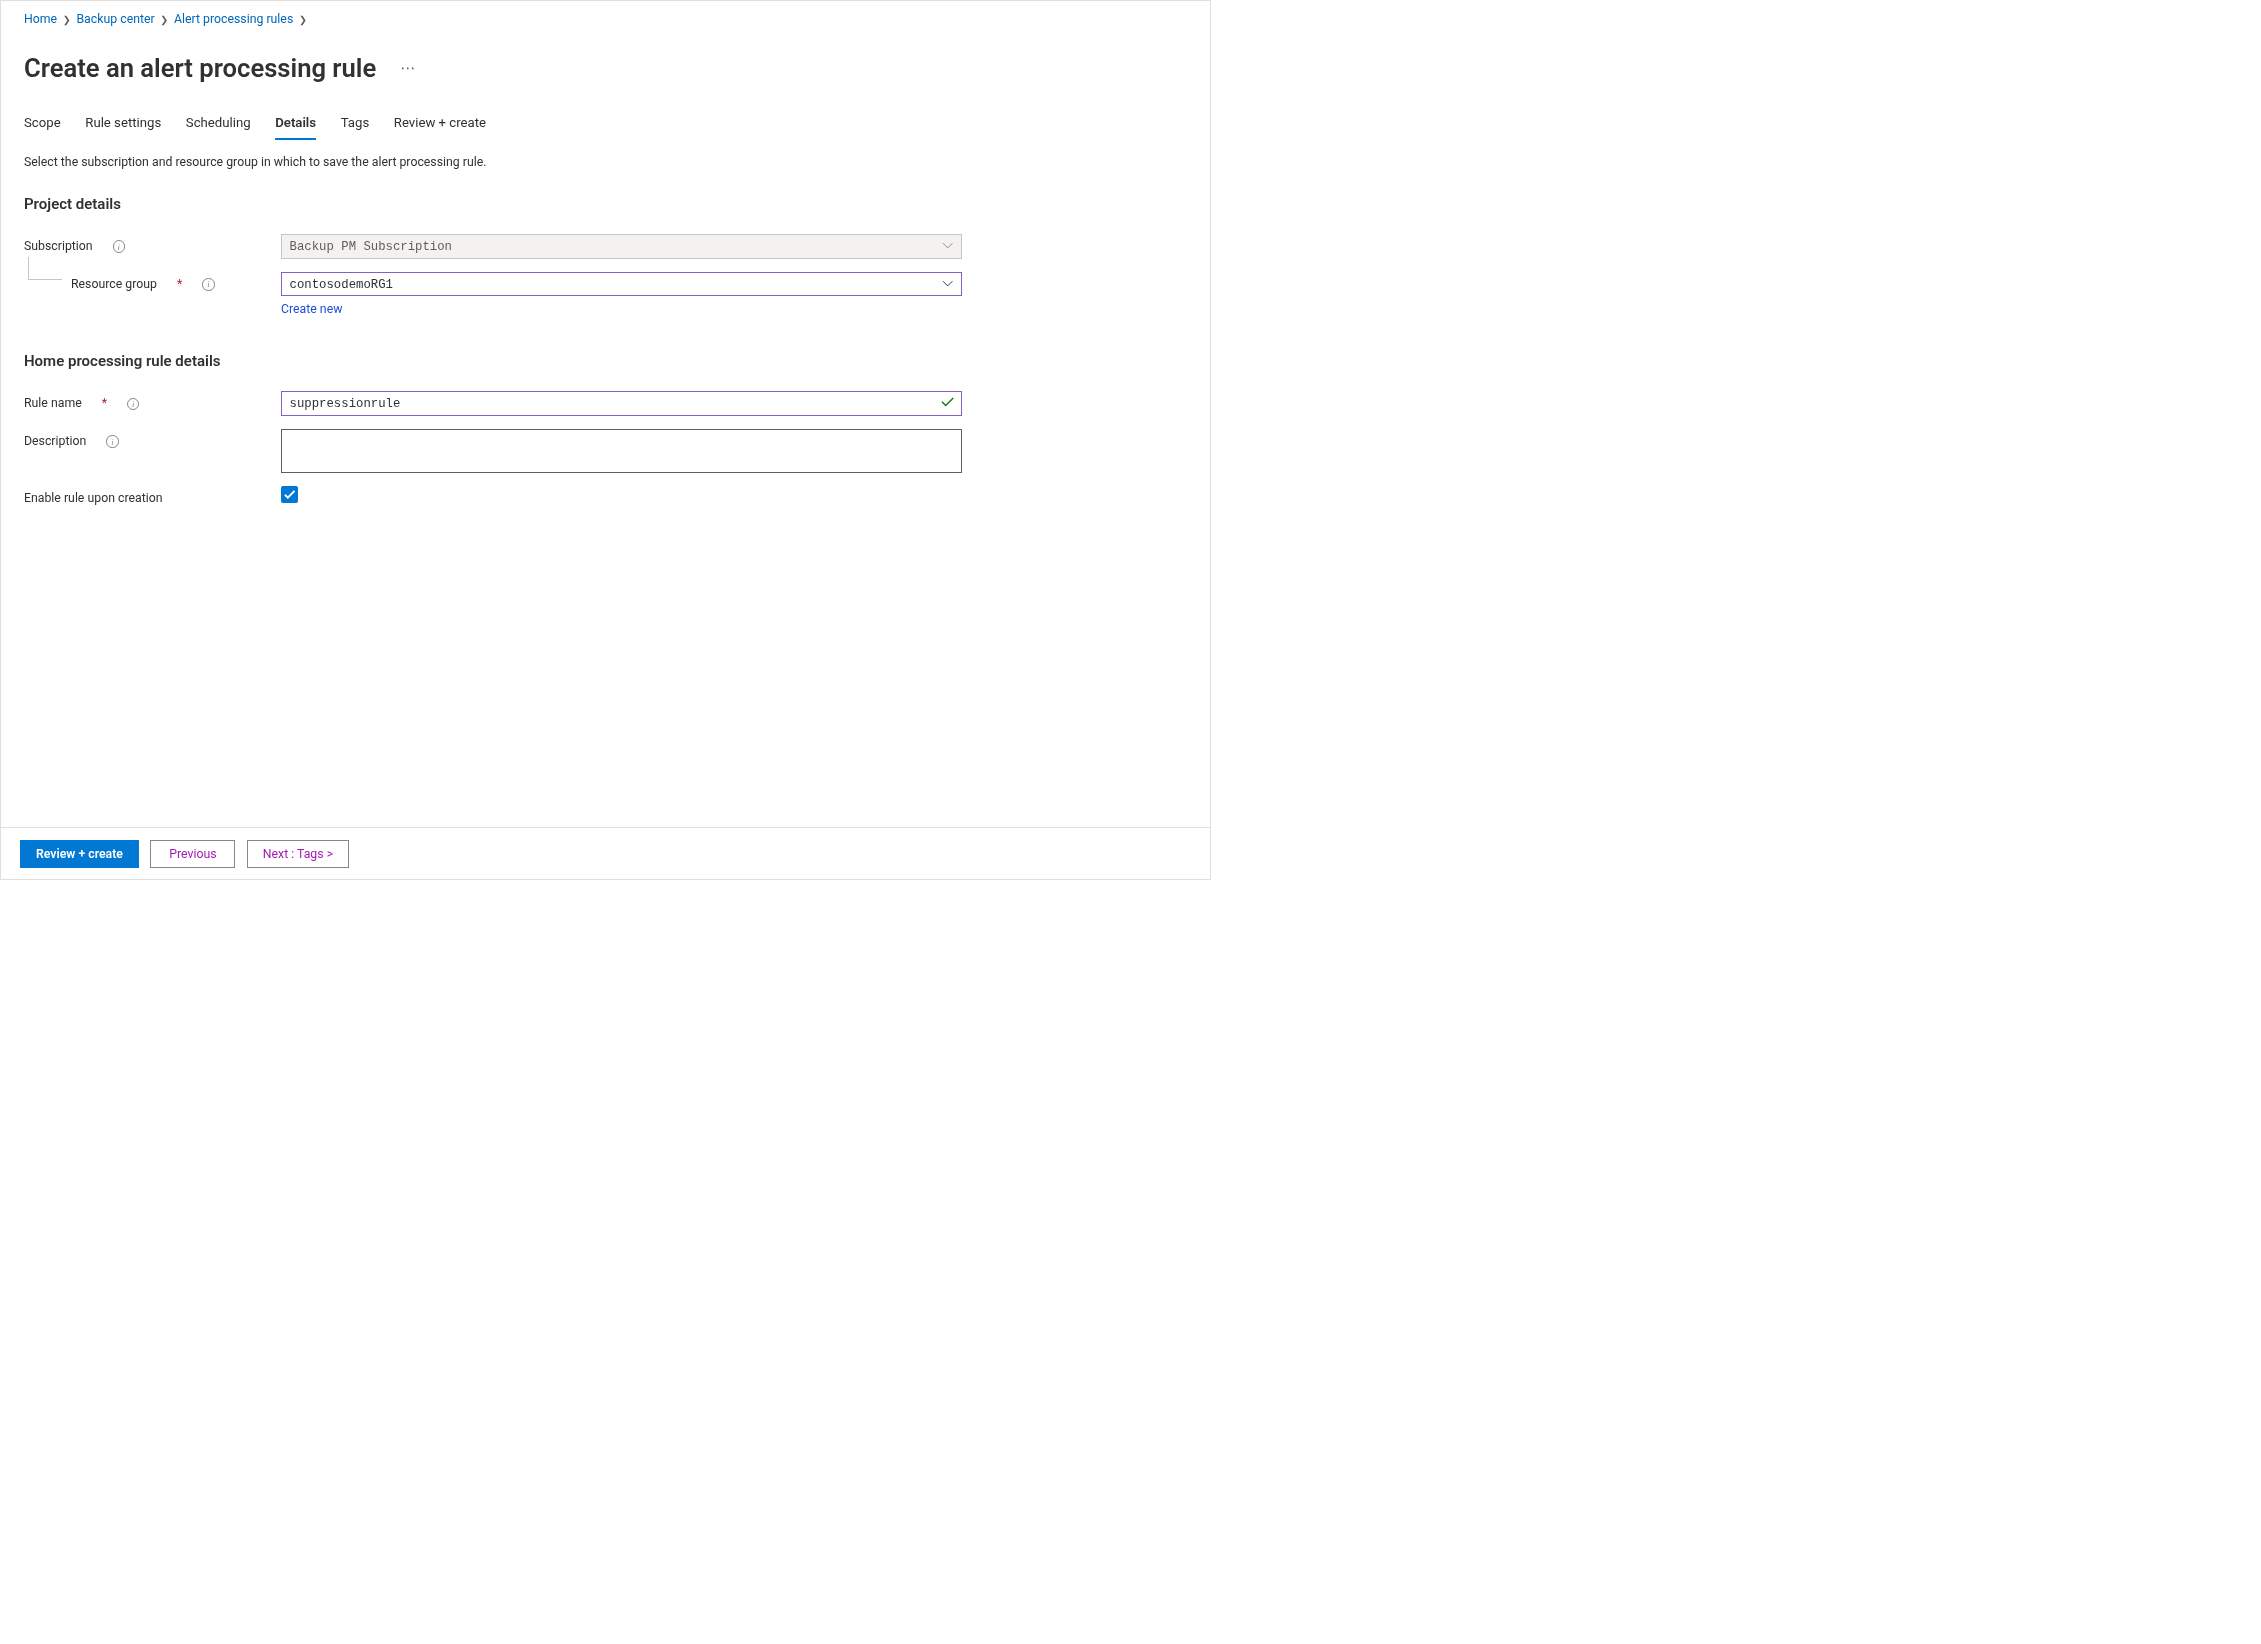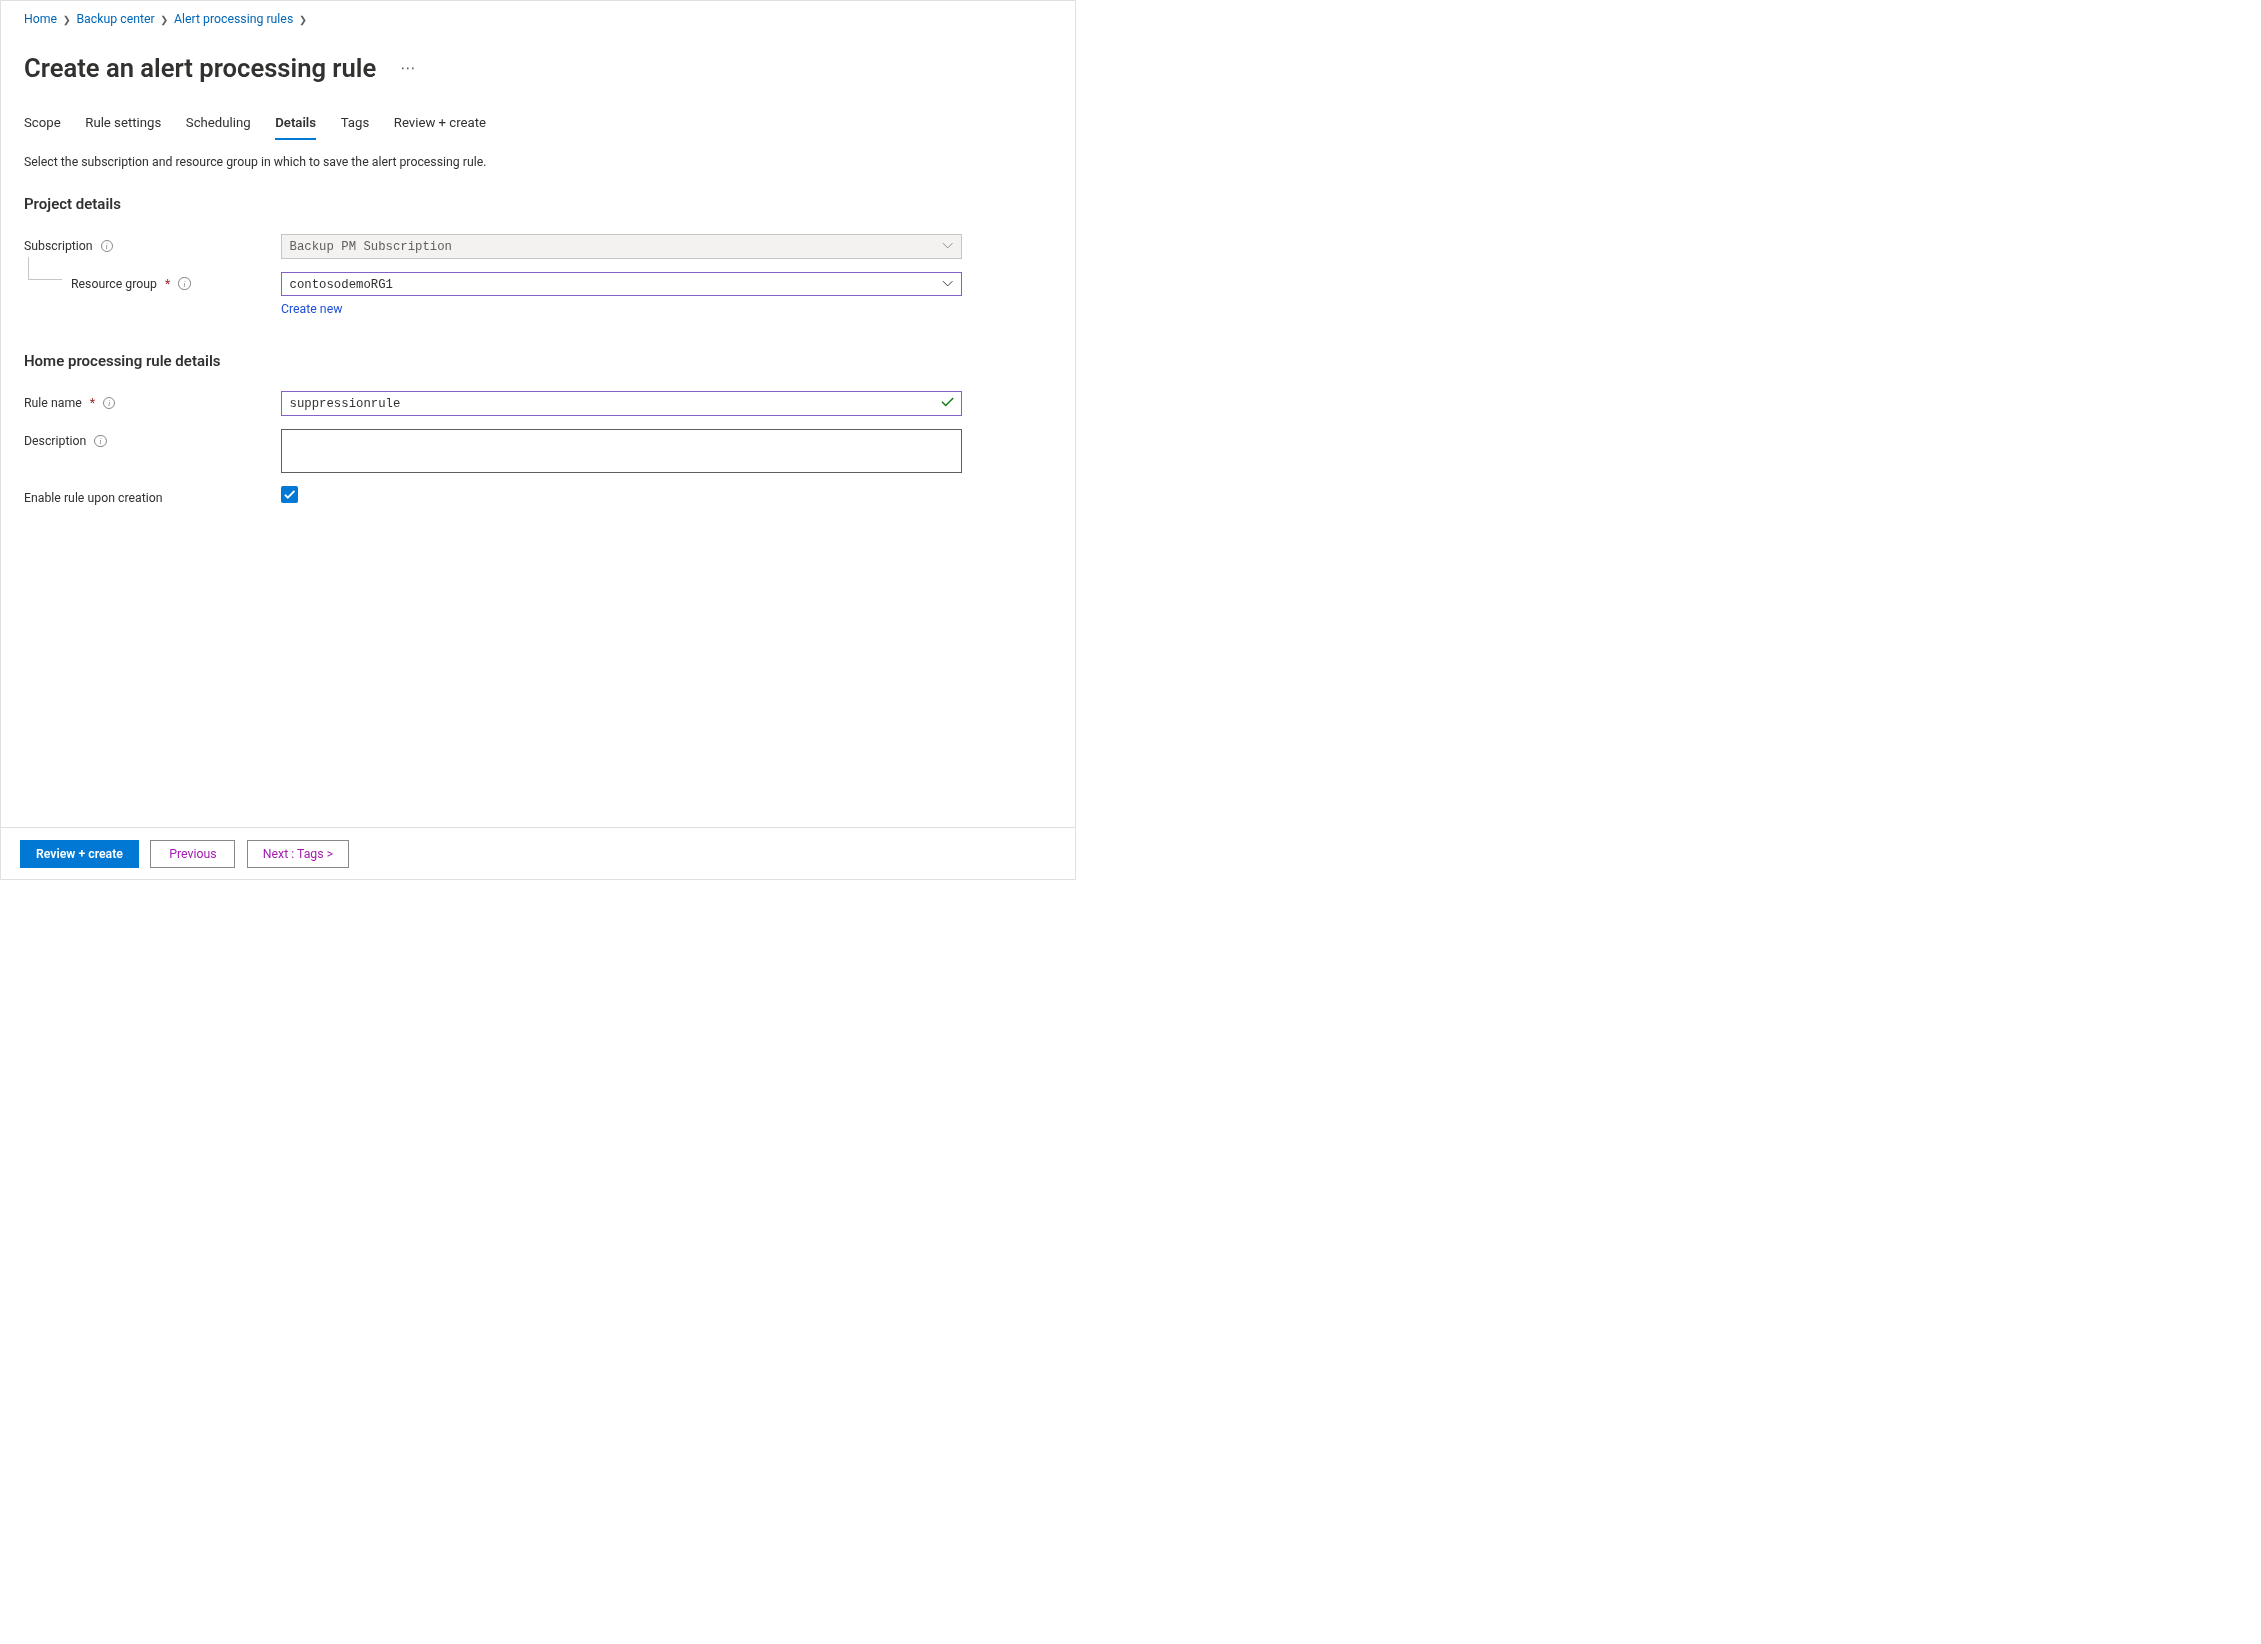--- a/index.html
+++ b/index.html
@@ -5,21 +5,21 @@
   * { box-sizing: border-box; }
   body {
     margin: 0;
     font-family: "Segoe UI", -apple-system, BlinkMacSystemFont, Roboto, Arial, sans-serif;
     font-size: 12.3px;
     color: #323130;
     background: #fff;
   }
   .page {
     border: 0.9px solid #e1dfdd;
-    width: 1076px;
+    width: 1211px;
     height: 880px;
     position: relative;
     display: flex;
     flex-direction: column;
   }
   .content {
     flex: 1 1 auto;
     padding: 9.5px 23px 0 23px;
     overflow: hidden;
   }
@@ -96,22 +96,22 @@
     align-items: flex-start;
     margin-bottom: 13.2px;
   }
   .form-label {
     width: 257px;
     flex: none;
     font-size: 12.3px;
     color: #323130;
     padding-top: 4.7px;
     display: flex;
-    align-items: center;
-    gap: 8px;
+    align-items: flex-end;
+    gap: 20px;
   }
   .form-label.indent {
     padding-left: 47px;
     position: relative;
   }
   .indent-line {
     position: absolute;
     left: 3.8px;
     top: -15px;
     width: 34px;

